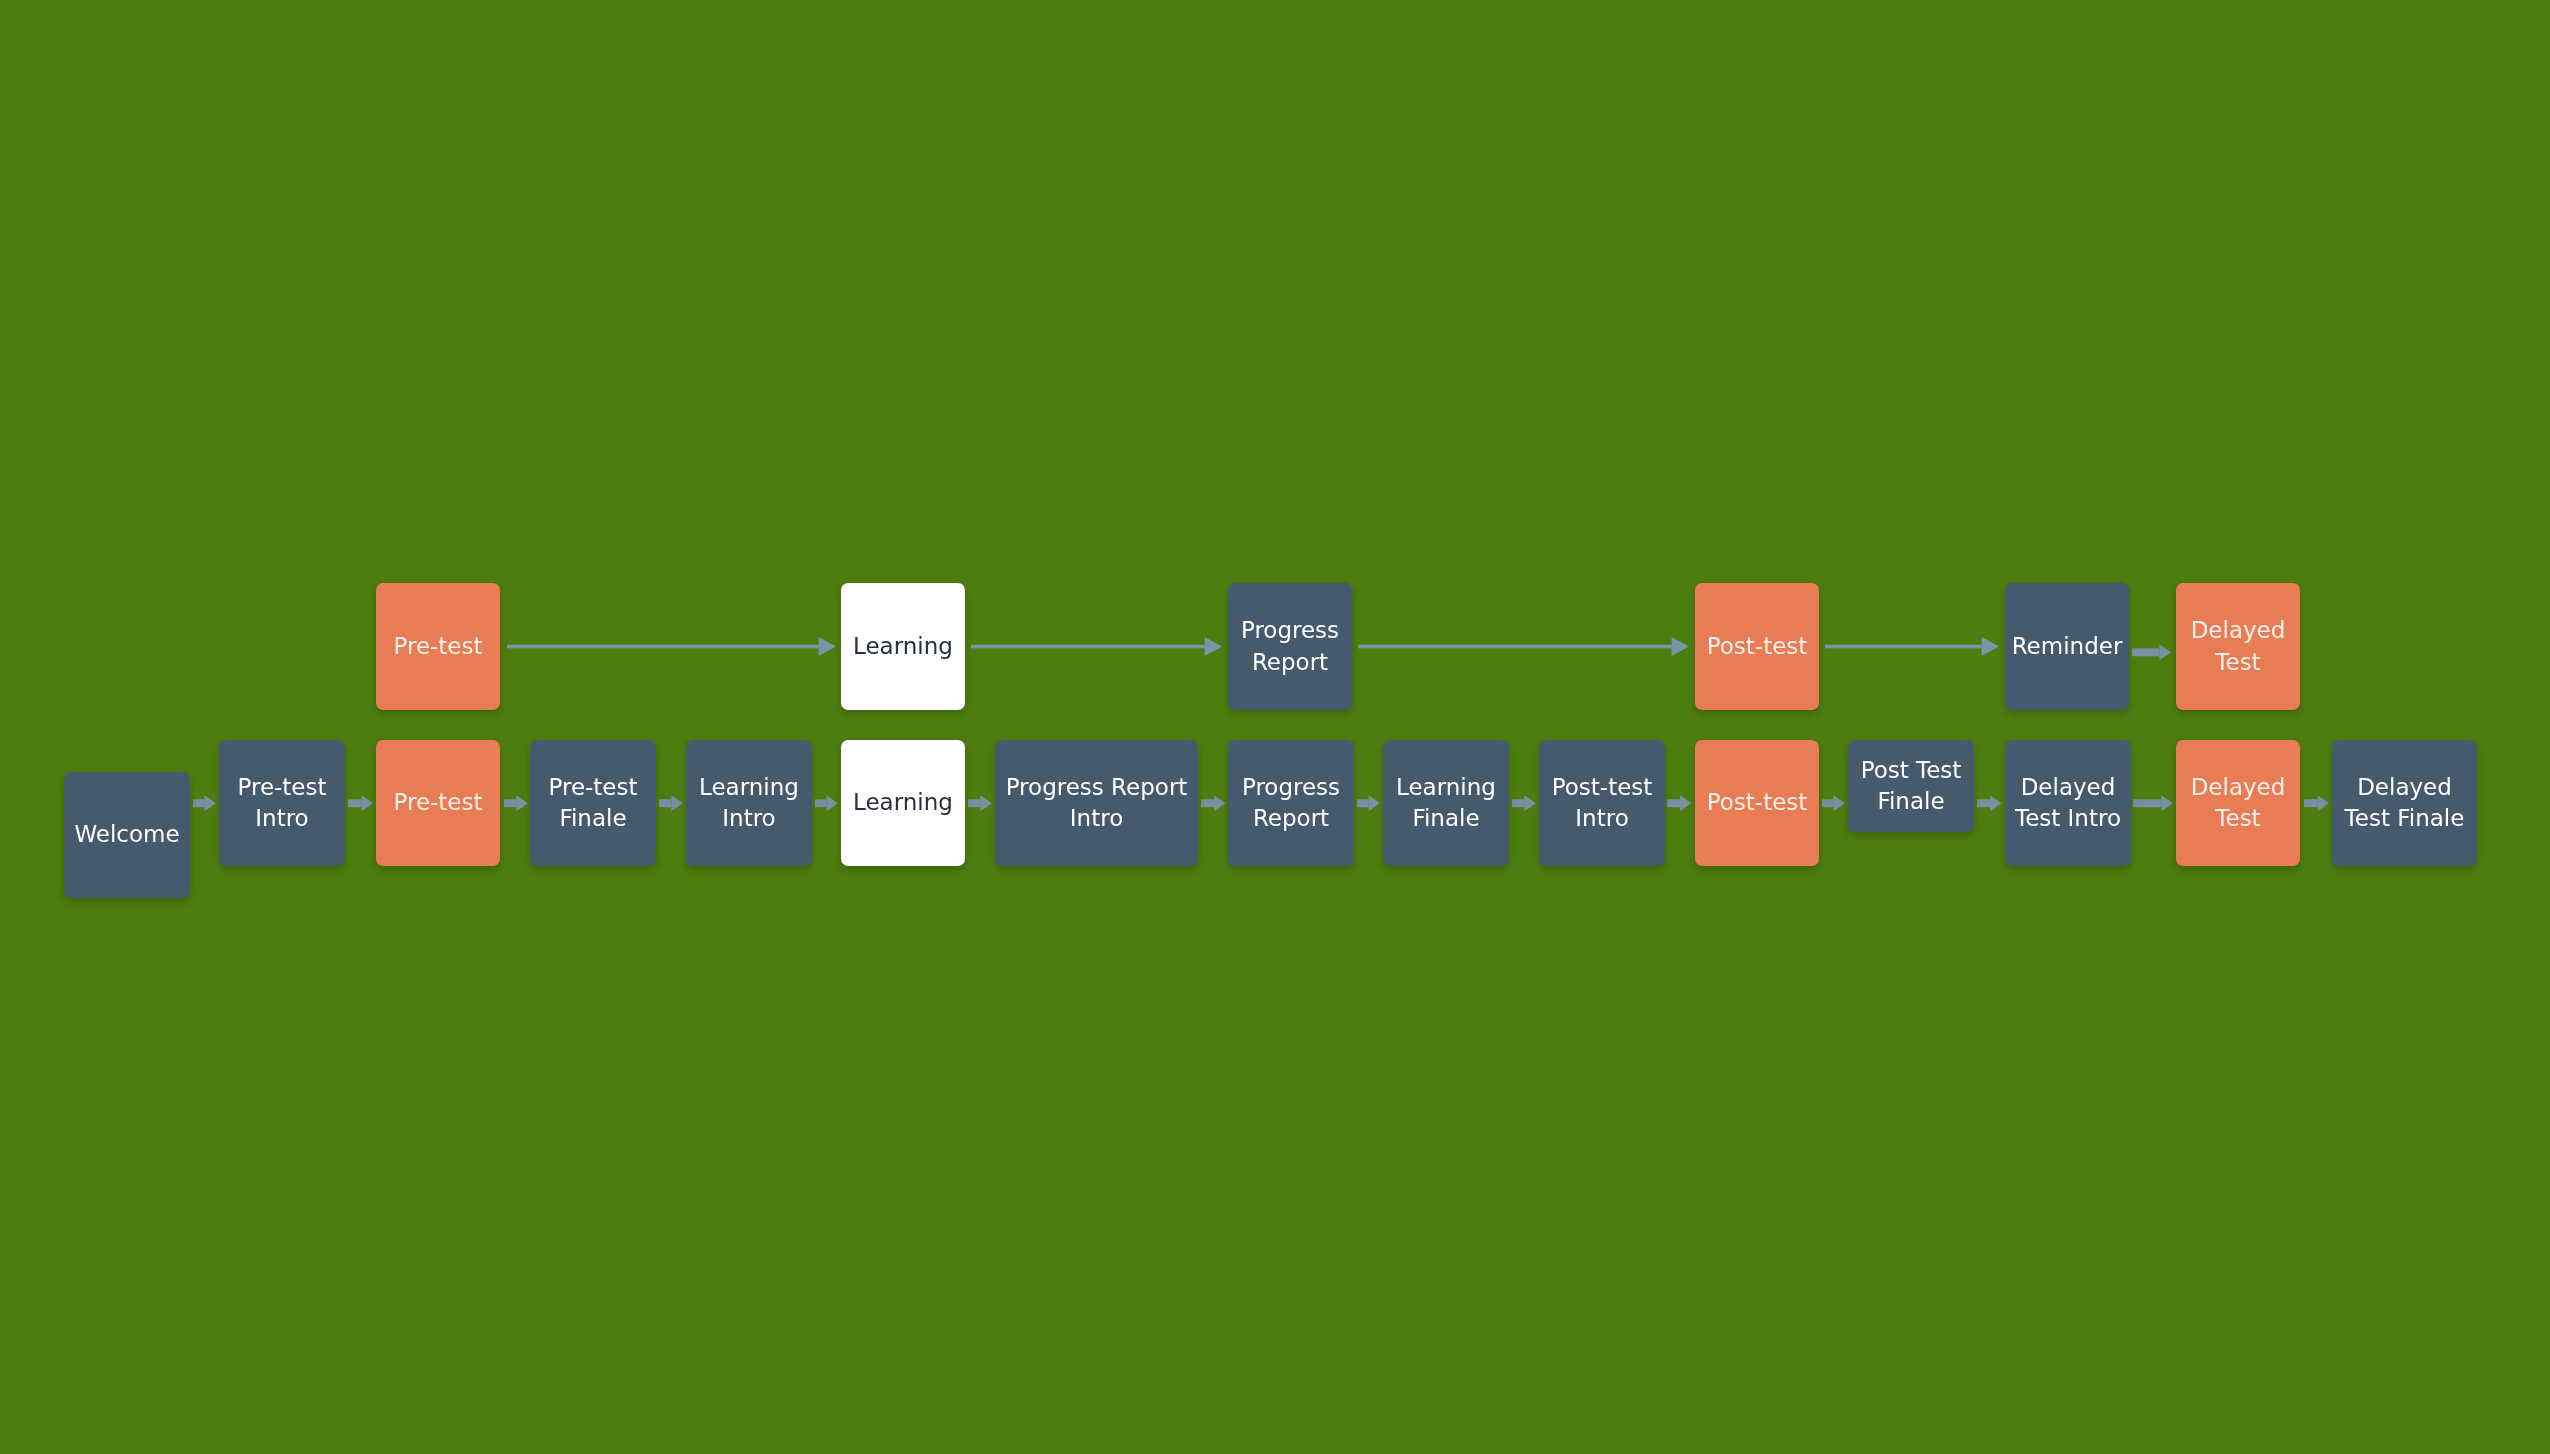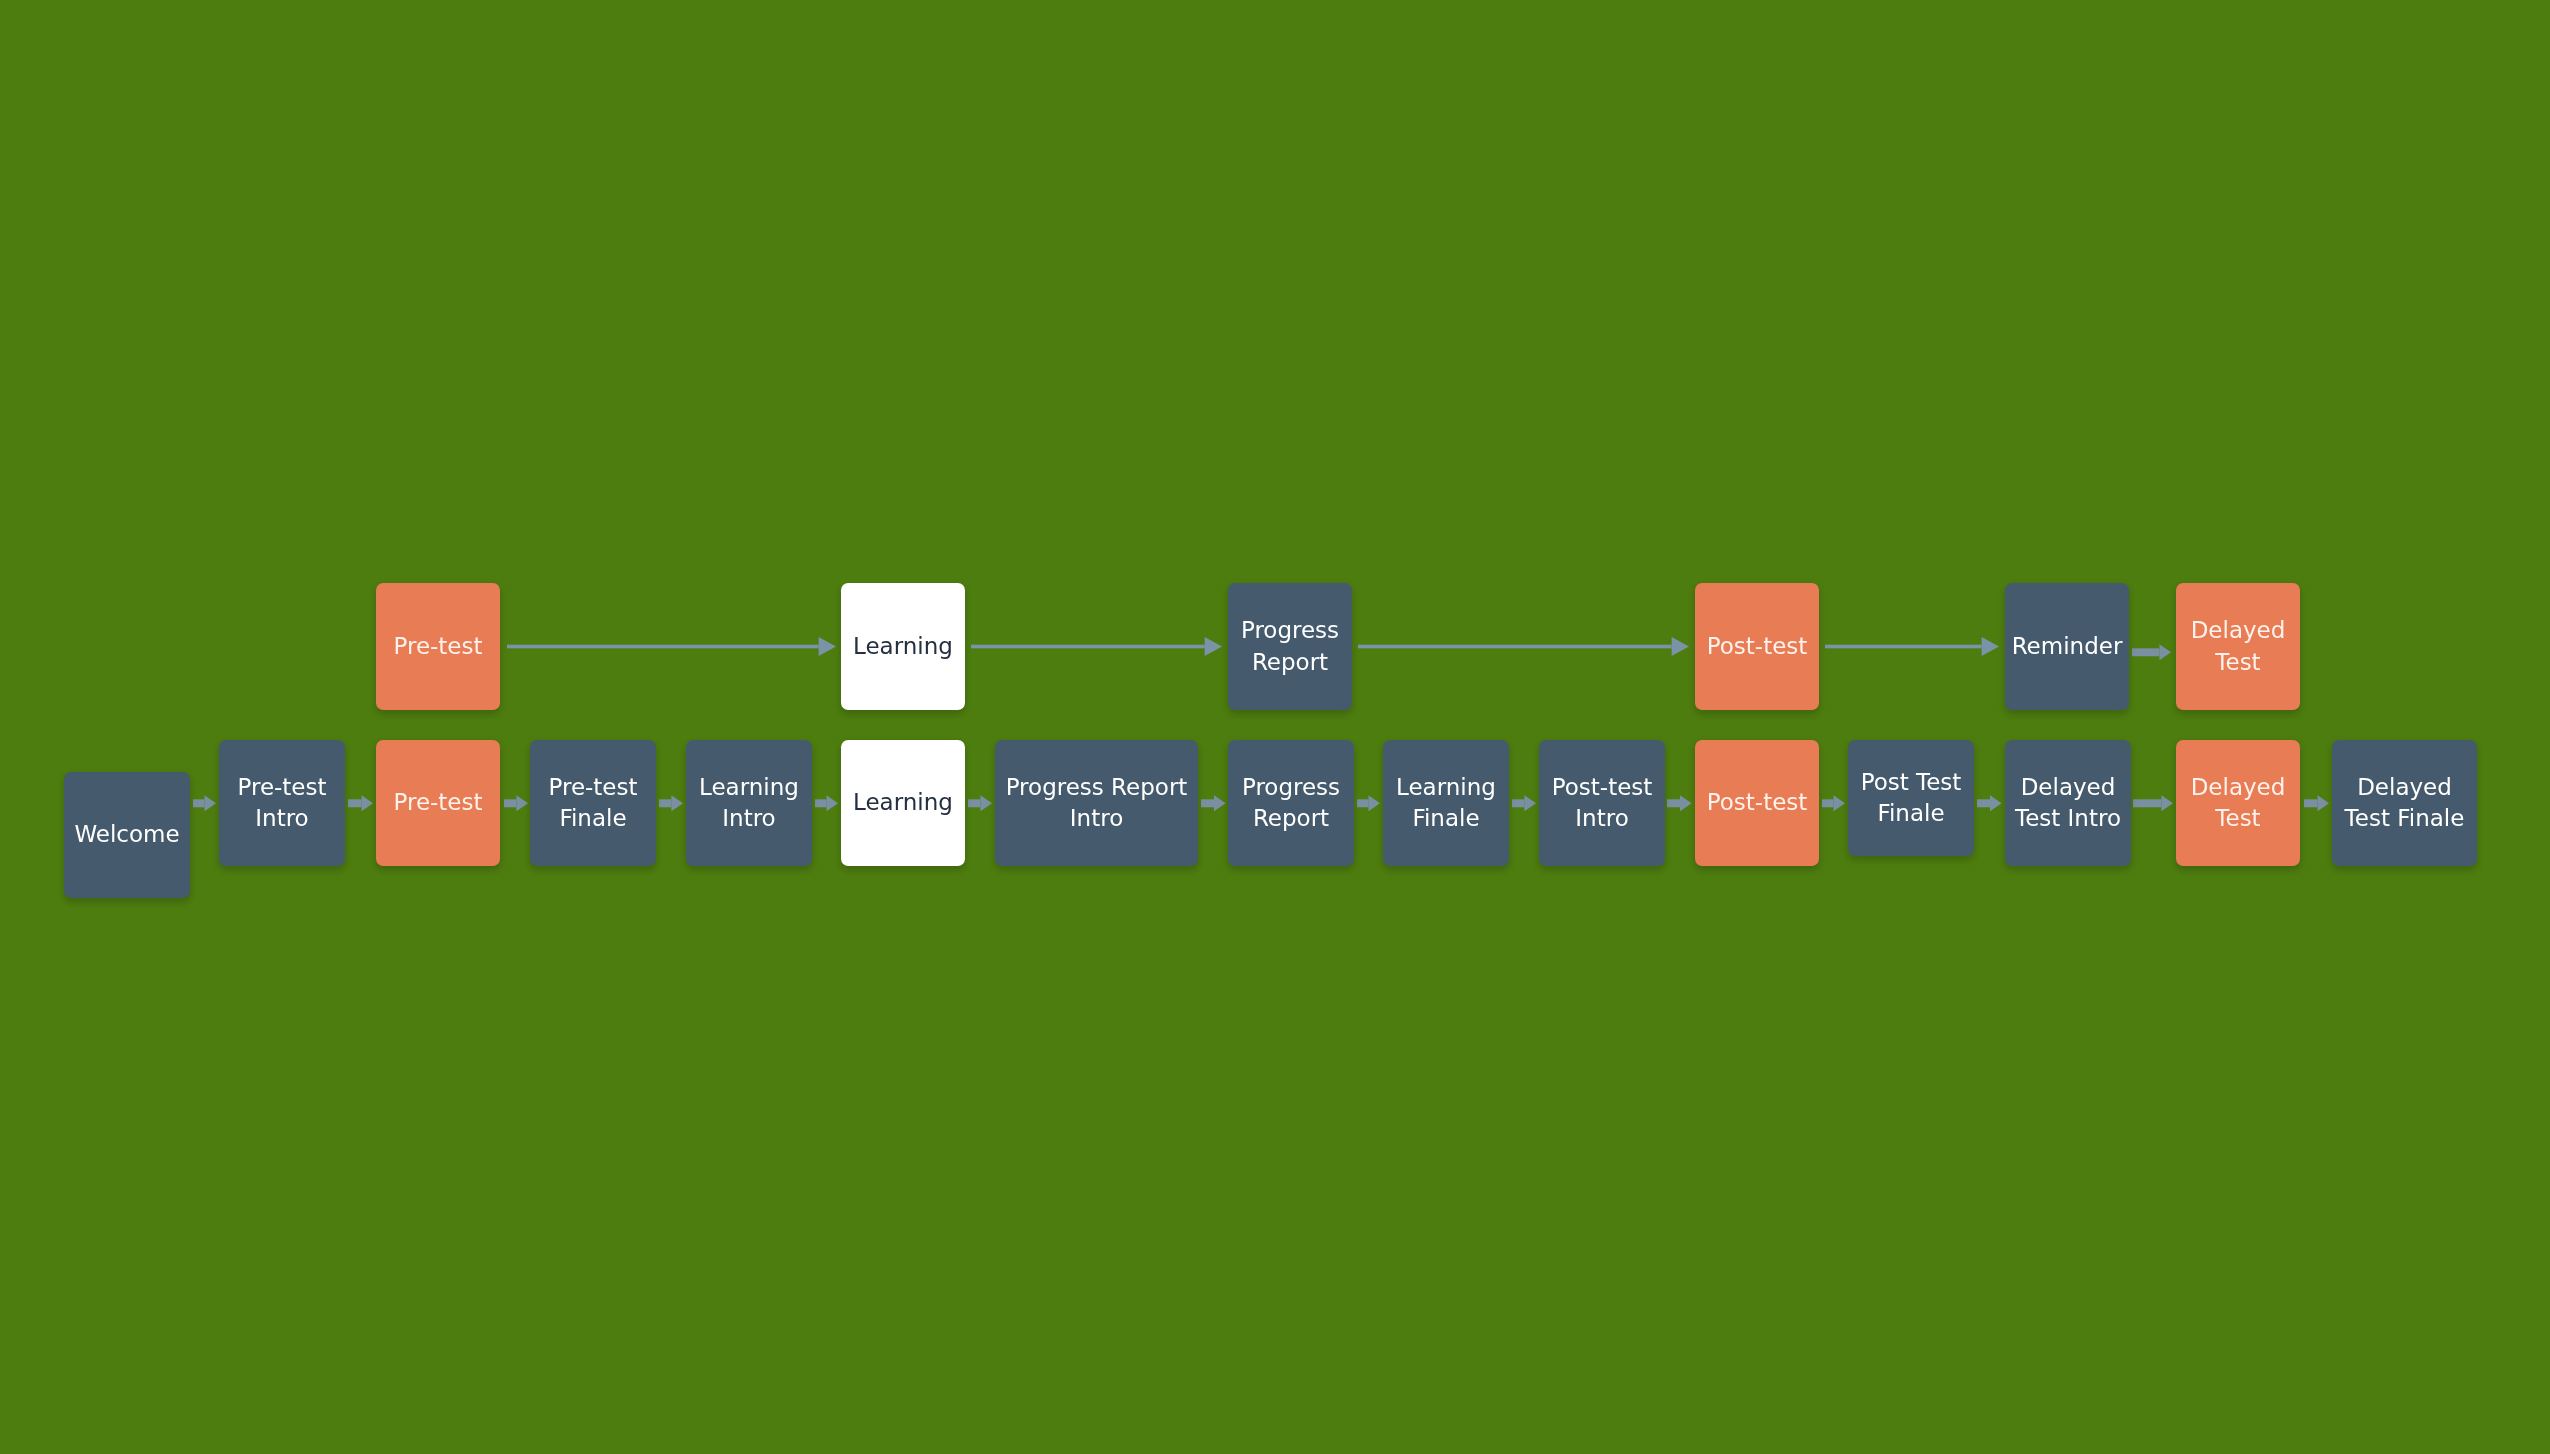--- a/index.html
+++ b/index.html
@@ -194,21 +194,21 @@
       <div class="node light" style="left: 841px; top: 740px; width: 124px; height: 126px;"><span>Learning</span></div>
       <div class="node slate" style="left: 995px; top: 740px; width: 203px; height: 126px;"><span>Progress Report
 Intro</span></div>
       <div class="node slate" style="left: 1228px; top: 740px; width: 126px; height: 126px;"><span>Progress
 Report</span></div>
       <div class="node slate" style="left: 1383px; top: 740px; width: 126px; height: 126px;"><span>Learning
 Finale</span></div>
       <div class="node slate" style="left: 1539px; top: 740px; width: 126px; height: 126px;"><span>Post-test
 Intro</span></div>
       <div class="node accent" style="left: 1695px; top: 740px; width: 124px; height: 126px;"><span>Post-test</span></div>
-      <div class="node slate" style="left: 1848px; top: 740px; width: 126px; height: 116px; align-items: center;"><span>Post Test
+      <div class="node slate" style="left: 1848px; top: 740px; width: 126px; height: 92px; align-items: center;"><span>Post Test
 Finale</span></div>
       <div class="node slate" style="left: 2005px; top: 740px; width: 126px; height: 126px;"><span>Delayed
 Test Intro</span></div>
       <div class="node accent" style="left: 2176px; top: 740px; width: 124px; height: 126px;"><span>Delayed
 Test</span></div>
       <div class="node slate" style="left: 2332px; top: 740px; width: 145px; height: 126px;"><span>Delayed
 Test Finale</span></div>
     </div>
 </div>
 

